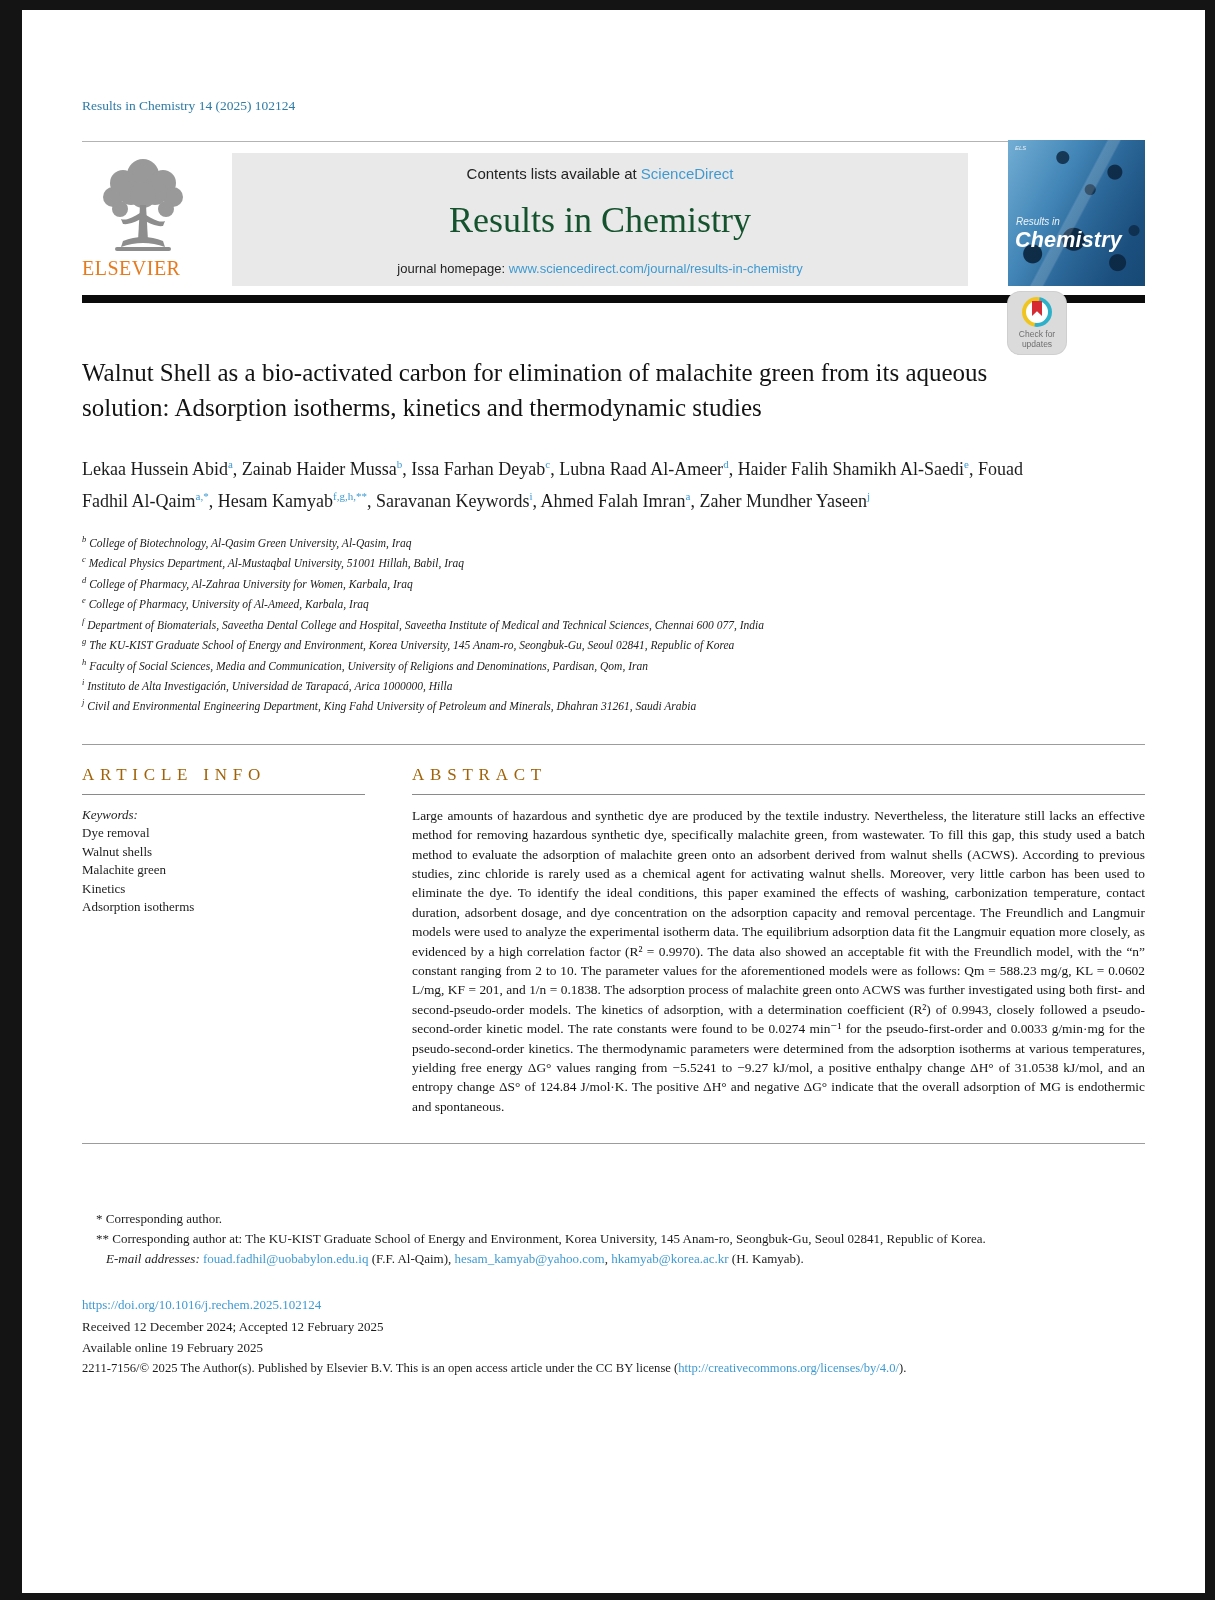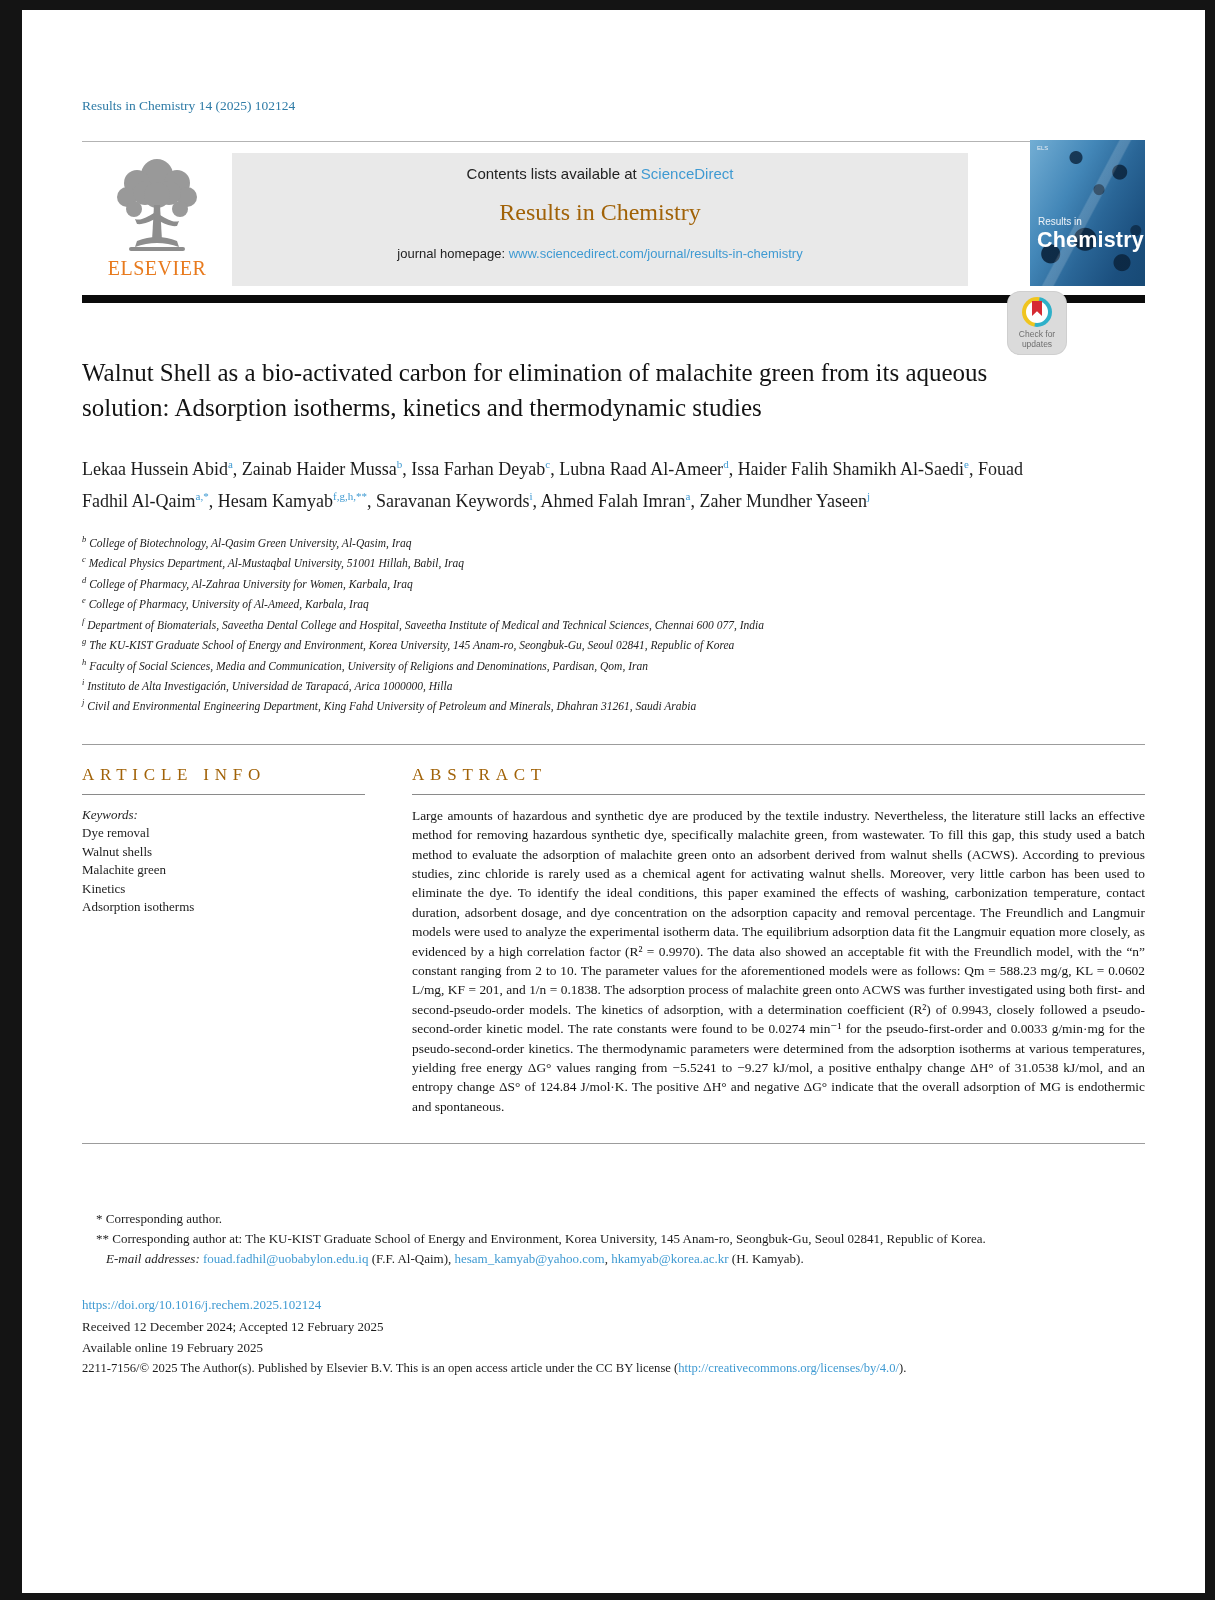--- a/index.html
+++ b/index.html
@@ -13,39 +13,39 @@
   html,body{background:#141414;}
   body{width:1215px;height:1600px;overflow:hidden;font-family:"Liberation Serif","DejaVu Serif",serif;color:var(--ink);}
   .page{position:relative;width:1183px;height:1583px;margin:10px 0 0 22px;background:#ffffff;padding:0 60px;}
 
   
   .citation{padding-top:88px;text-align:left;font-size:13.5px;color:var(--teal);}
 
   
   .header{position:relative;margin-top:26px;height:146px;}
   .rule-top{position:absolute;top:1px;left:0;right:0;border-top:1.5px solid #b3b3b3;}
-  .elsevier{position:absolute;left:14px;top:13px;width:122px;height:133px;text-align:center;}
+  .elsevier{position:absolute;left:0;top:13px;width:122px;height:133px;}
   .elsevier svg{display:block;margin:0 auto;}
   .elsevier-word{font-size:20px;letter-spacing:0.5px;color:var(--orange);font-family:"Liberation Serif",serif;}
   .graybox{position:absolute;left:150px;top:13px;width:736px;height:133px;background:#e9e9e9;text-align:center;}
   .contents-line{margin-top:12px;font-size:15px;font-family:"Liberation Sans",sans-serif;color:#222;}
-  .journal-name{margin-top:17px;font-size:24px;color:#a16207;}
+  .journal-name{margin-top:17px;font-size:36px;color:#14532d;}
   .homepage-line{margin-top:20px;font-size:13px;font-family:"Liberation Sans",sans-serif;color:#222;}
   a.link{color:var(--link);text-decoration:none;cursor:pointer;}
 
   
-  .cover{position:absolute;right:0;top:0;width:115px;height:146px;background:
+  .cover{position:absolute;right:0;top:0;width:137px;height:146px;background:
     radial-gradient(circle at 78% 22%, rgba(10,35,60,.85) 7px, rgba(10,35,60,0) 8px),
     radial-gradient(circle at 60% 34%, rgba(10,35,60,.8) 5px, rgba(10,35,60,0) 6px),
     radial-gradient(circle at 40% 12%, rgba(10,35,60,.8) 6px, rgba(10,35,60,0) 7px),
     radial-gradient(circle at 18% 78%, rgba(10,35,60,.9) 9px, rgba(10,35,60,0) 10px),
     radial-gradient(circle at 48% 68%, rgba(10,35,60,.9) 11px, rgba(10,35,60,0) 12px),
     radial-gradient(circle at 80% 84%, rgba(10,35,60,.85) 8px, rgba(10,35,60,0) 9px),
     radial-gradient(circle at 92% 62%, rgba(10,35,60,.7) 5px, rgba(10,35,60,0) 6px),
-    linear-gradient(118deg,#73aed4 0%,#4387b8 34%,#2a6697 58%,#1b4f7e 82%,#174974 100%);
+    linear-gradient(118deg,#73aed4 0%,#4387b8 34%,#2a6697 58%,#1b4f7e 82%,#174974 100%); font-style: italic;
   }
   .cover-band{position:absolute;left:0;top:0;width:100%;height:100%;background:linear-gradient(118deg,rgba(255,255,255,0) 46%,rgba(255,255,255,.16) 47%,rgba(255,255,255,.16) 52%,rgba(255,255,255,0) 53%);}
   .cover-mini{position:absolute;left:7px;top:5px;font-family:"Liberation Sans",sans-serif;font-size:6px;color:#e8eef4;line-height:6px;text-align:center;}
   .cover-results{position:absolute;left:8px;top:76px;font-family:"Liberation Sans",sans-serif;font-size:10px;color:#eef3f8;}
   .cover-chem{position:absolute;left:7px;top:88px;font-family:"Liberation Sans",sans-serif;font-weight:bold;font-size:21.5px;color:#ffffff;letter-spacing:0.2px;}
 
   .black-bar{margin-top:9px;height:8px;background:#0b0b0b;}
 
   
   .badge{position:absolute;left:986px;top:282px;width:58px;height:62px;background:#dbdbdb;border-radius:12px;box-shadow:0 0 0 1px #cfcfcf;text-align:center;cursor:pointer;}

